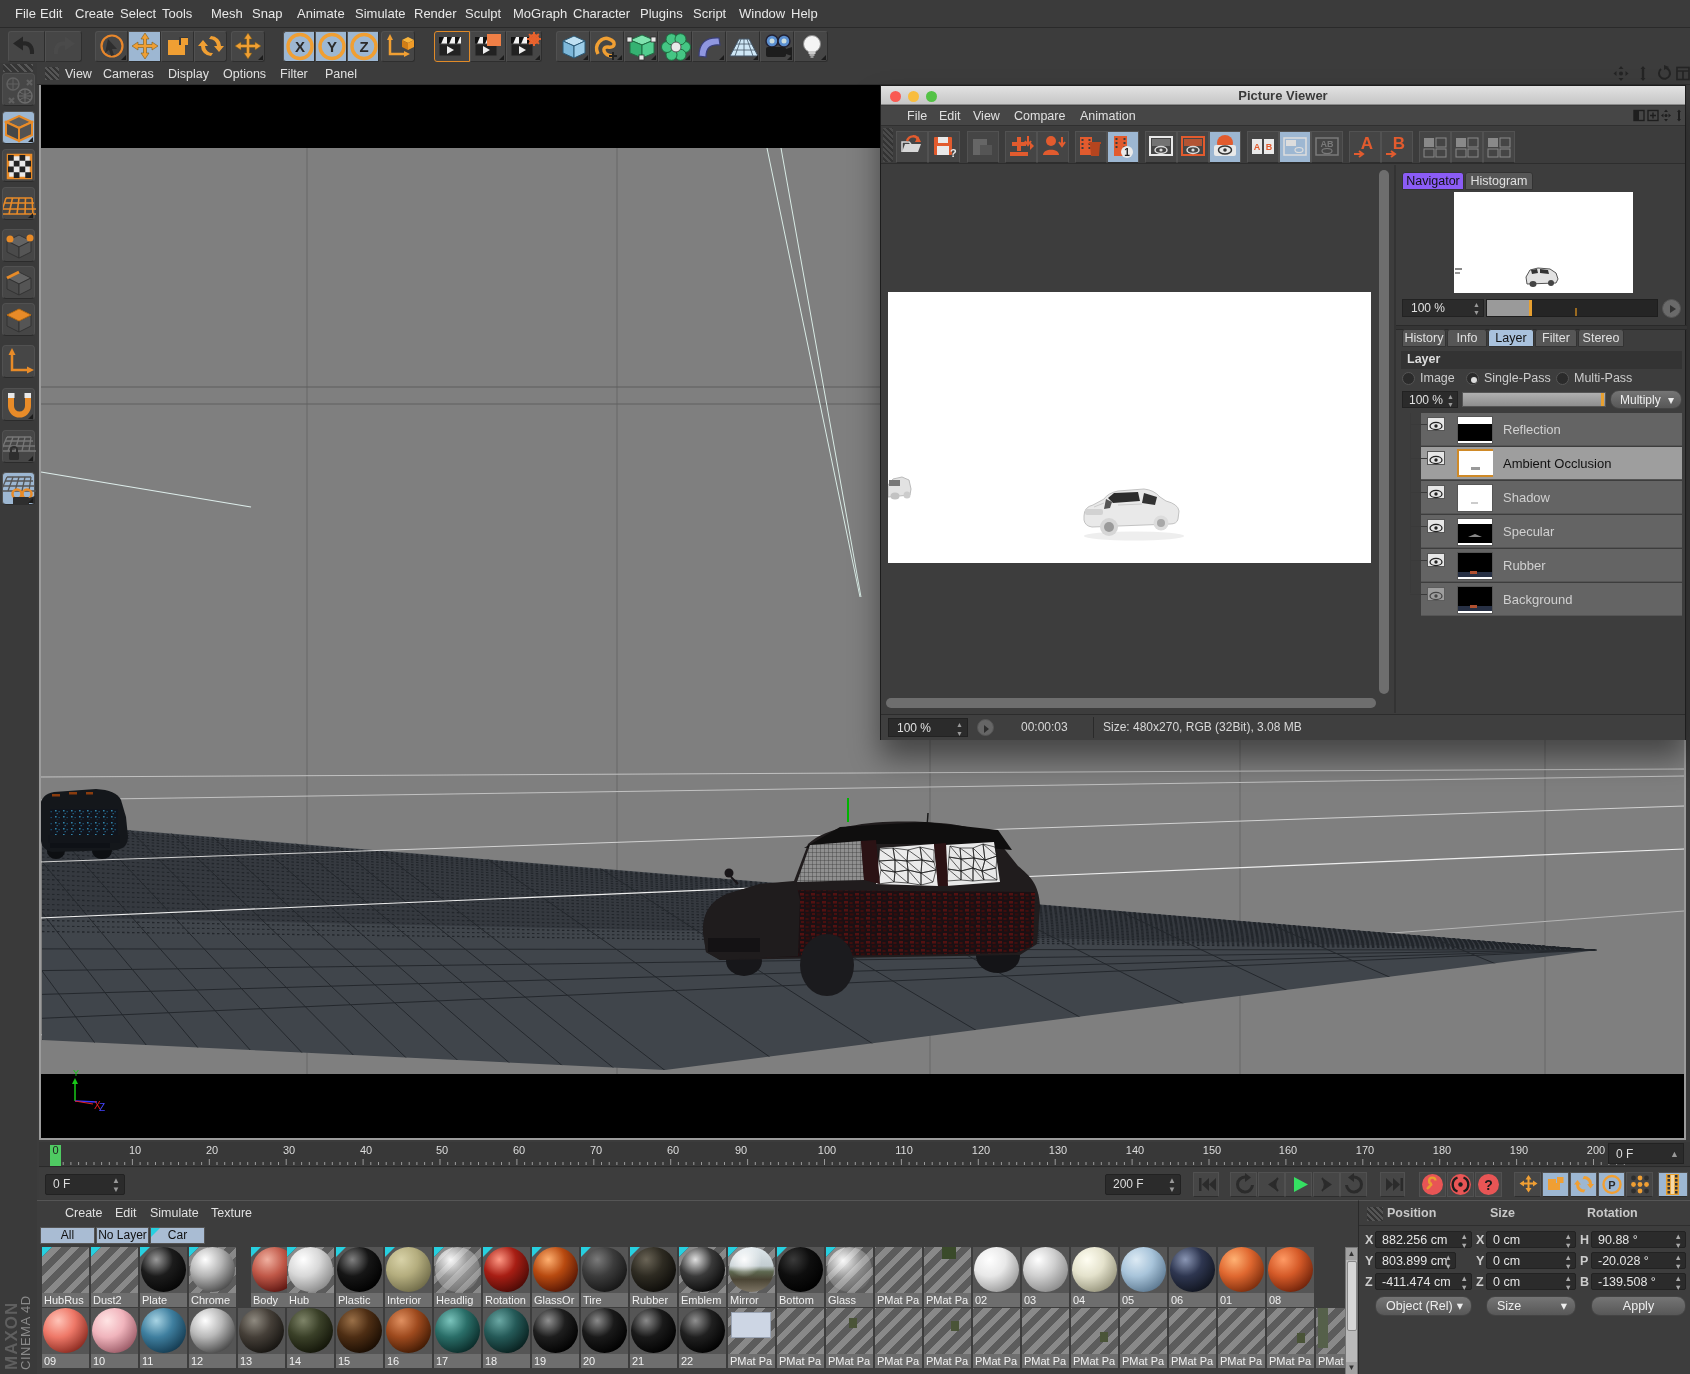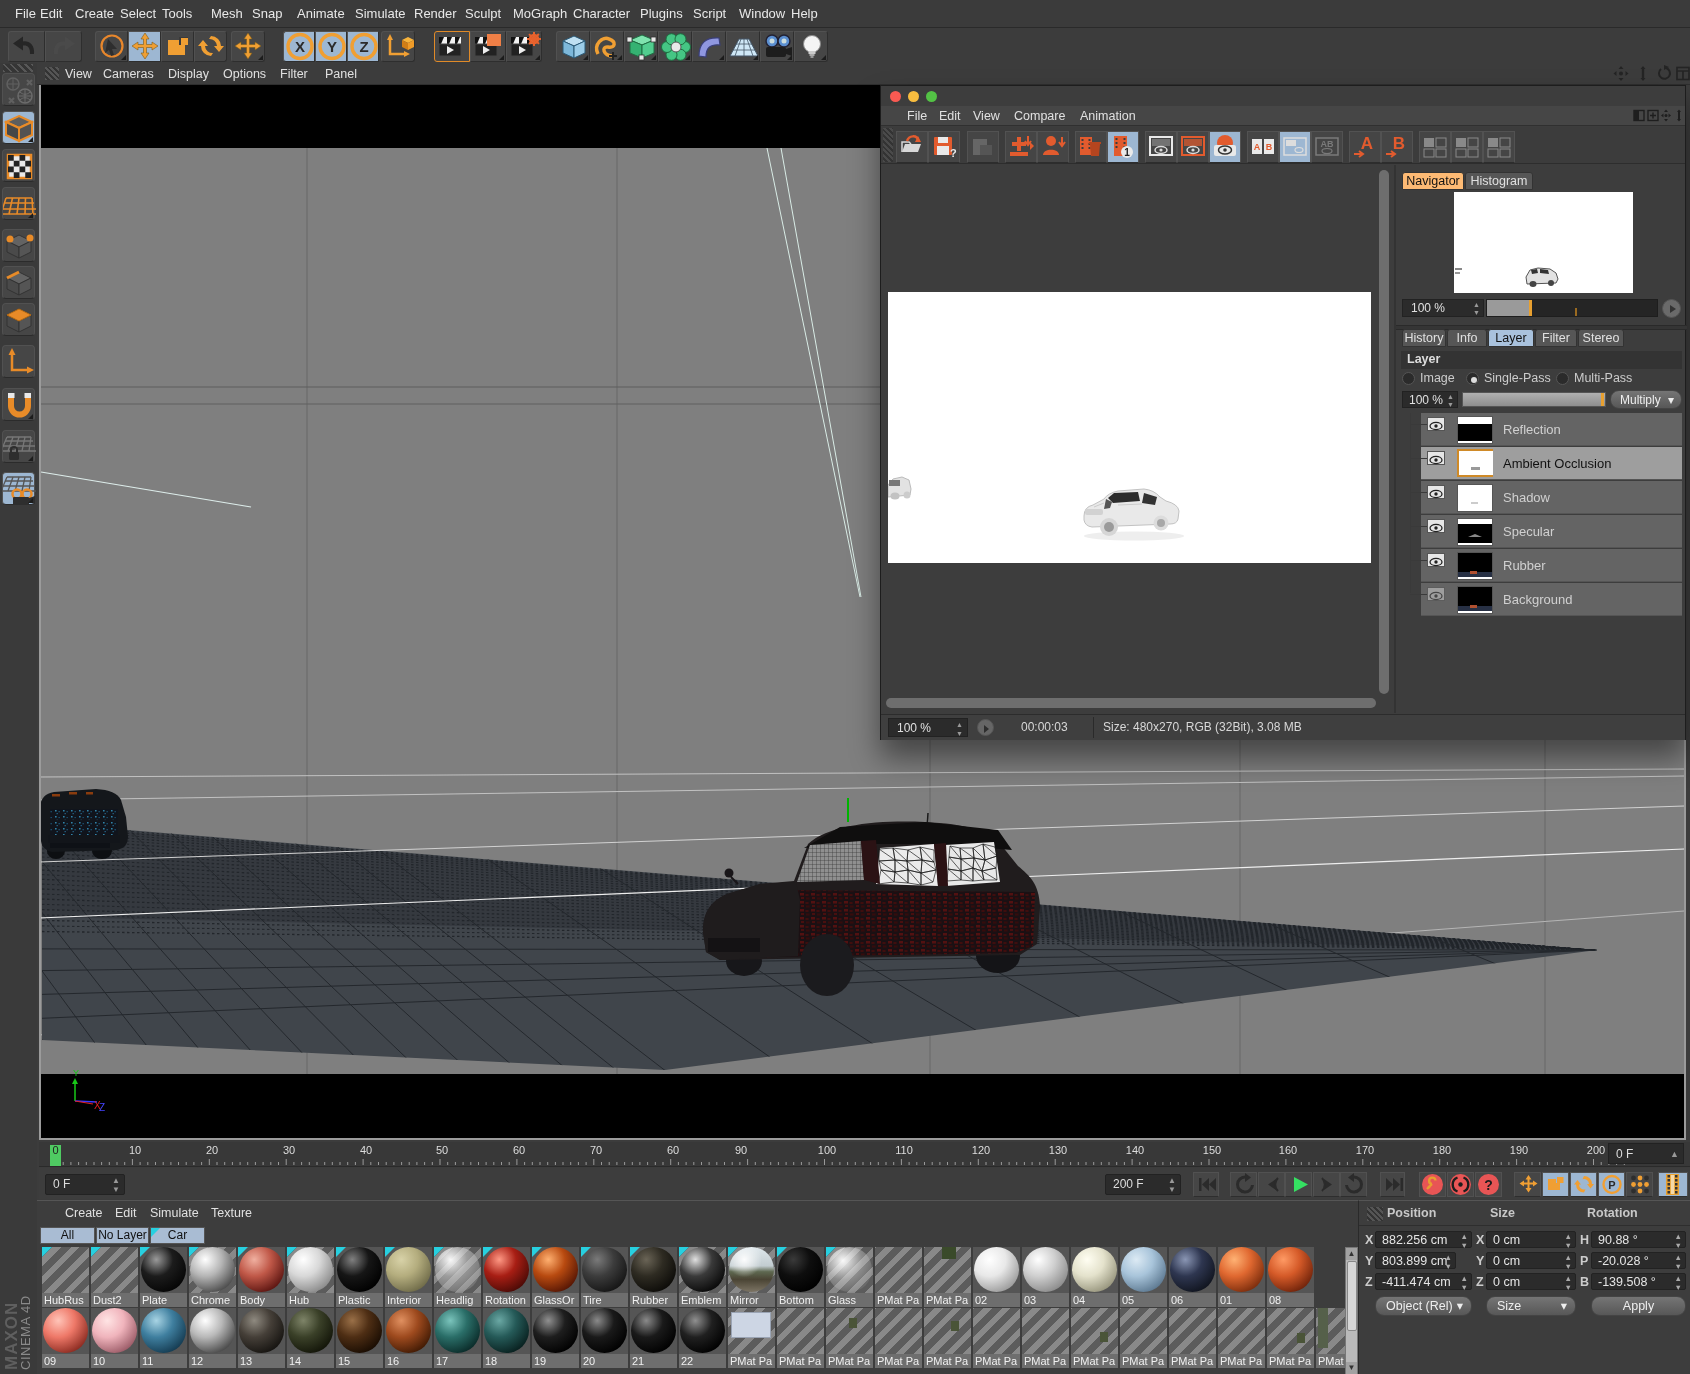--- a/index.html
+++ b/index.html
@@ -1015,21 +1015,21 @@
         </div>
         <div class="mlabel">Plate</div>
       </div>
 <div class="mcell" style="left:152px;top:46px">
         <div class="mthumb" style="">
           <div class="sphere" style="background:radial-gradient(circle at 34% 28%, #ffffff 0%, #b5b5b5 38%, #4a4a4a 80%)"></div>
           <div class="cyantri"></div>
         </div>
         <div class="mlabel">Chrome</div>
       </div>
-<div class="mcell" style="left:201px;top:46px">
+<div class="mcell" style="left:214px;top:46px">
         <div class="mthumb" style="background:#555;">
           <div class="sphere" style="background:radial-gradient(circle at 34% 28%, #f0b0a0 0%, #c05848 38%, #5a1410 80%)"></div>
           <div class="cyantri"></div>
         </div>
         <div class="mlabel">Body</div>
       </div>
 <div class="mcell" style="left:250px;top:46px">
         <div class="mthumb" style="">
           <div class="sphere" style="background:radial-gradient(circle at 34% 28%, #ffffff 0%, #d8d8d8 38%, #8a8a8a 80%)"></div>
           <div class="cyantri"></div>
@@ -1348,20 +1348,21 @@
 <div class="clabel" style="left:117px;top:74px">Z</div>
 <div class="cfield" style="left:127px;top:72px;width:90px">0 cm<span style="position:absolute;right:3px;top:0px;color:#aaa;font-size:7.5px;line-height:9px">▲<br>▼</span></div>
 <div class="clabel" style="left:221px;top:74px">B</div>
 <div class="cfield" style="left:232px;top:72px;width:95px">-139.508 °<span style="position:absolute;right:3px;top:0px;color:#aaa;font-size:7.5px;line-height:9px">▲<br>▼</span></div>
 <div class="cdrop" style="left:16px;top:95px;width:97px;padding-left:10px">Object (Rel)<span style="position:absolute;right:8px;top:0">▾</span></div>
 <div class="cdrop" style="left:127px;top:95px;width:90px;padding-left:10px">Size<span style="position:absolute;right:8px;top:0">▾</span></div>
 <div class="cdrop" style="left:232px;top:95px;width:95px;text-align:center">Apply</div>
 </div>
 
 <div id="pv" class="abs">
+<div id="pvtitle">Picture Viewer</div>
 <div class="tl" style="left:9px;background:#f95a52"></div>
 <div class="tl" style="left:27px;background:#f8bd3f"></div>
 <div class="tl" style="left:45px;background:#53c245"></div>
 <div id="pvmenu">
 <span style="left:26px">File</span>
         <span style="left:58px">Edit</span>
 <span style="left:92px">View</span>
         <span style="left:133px">Compare</span>
 <span style="left:199px">Animation</span>
 </div>
@@ -1569,21 +1570,21 @@
 <g transform="translate(0,185)">
  <path d="M0,8 L5,2 L14,0 L21,3 L23,12 L22,18 L0,20 Z" fill="#e2e2e2" stroke="#bbb"></path>
  <rect x="1" y="3" width="11" height="6" fill="#777"></rect>
  <ellipse cx="7" cy="19" rx="4.5" ry="3.5" fill="#c2c2c2"></ellipse>
               <ellipse cx="19" cy="18" rx="3.5" ry="3.5" fill="#cccccc"></ellipse>
 </g>
 </svg>
         </div>
 </div>
 <div id="pvright">
-<div style="position:absolute;left:6px;top:7px;width:62px;height:18px;background:#fdba74;border:1px solid #333;border-radius:3px 3px 0 0;color:#111;font-size:12.5px;text-align:center;line-height:17px">Navigator</div>
+<div style="position:absolute;left:6px;top:7px;width:62px;height:18px;background:#8b5cf6;border:1px solid #333;border-radius:3px 3px 0 0;color:#111;font-size:12.5px;text-align:center;line-height:17px">Navigator</div>
 <div style="position:absolute;left:69px;top:7px;width:68px;height:18px;background:#565656;border:1px solid #333;border-radius:3px 3px 0 0;color:#e0e0e0;font-size:12.5px;text-align:center;line-height:17px">Histogram</div>
 <div style="position:absolute;left:58px;top:27px;width:179px;height:101px;background:#fff"><svg width="179" height="101">
             <g transform="translate(70,75)">
               <path d="M2,10 L6,3 L14,1 L26,2 L32,6 L34,12 L32,16 L3,17 Z" fill="#e2e2e2" stroke="#555" stroke-width="1"></path>
               <path d="M7,3 L13,2 L14,6 L8,7 Z" fill="#333"></path>
               <path d="M16,2 L24,3 L25,7 L16,6 Z" fill="#333"></path>
               <ellipse cx="9" cy="17" rx="3.5" ry="3" fill="#444"></ellipse>
               <ellipse cx="27" cy="16" rx="3" ry="3" fill="#444"></ellipse>
             </g>
             <rect x="1" y="76" width="7" height="2" fill="#888"></rect>

